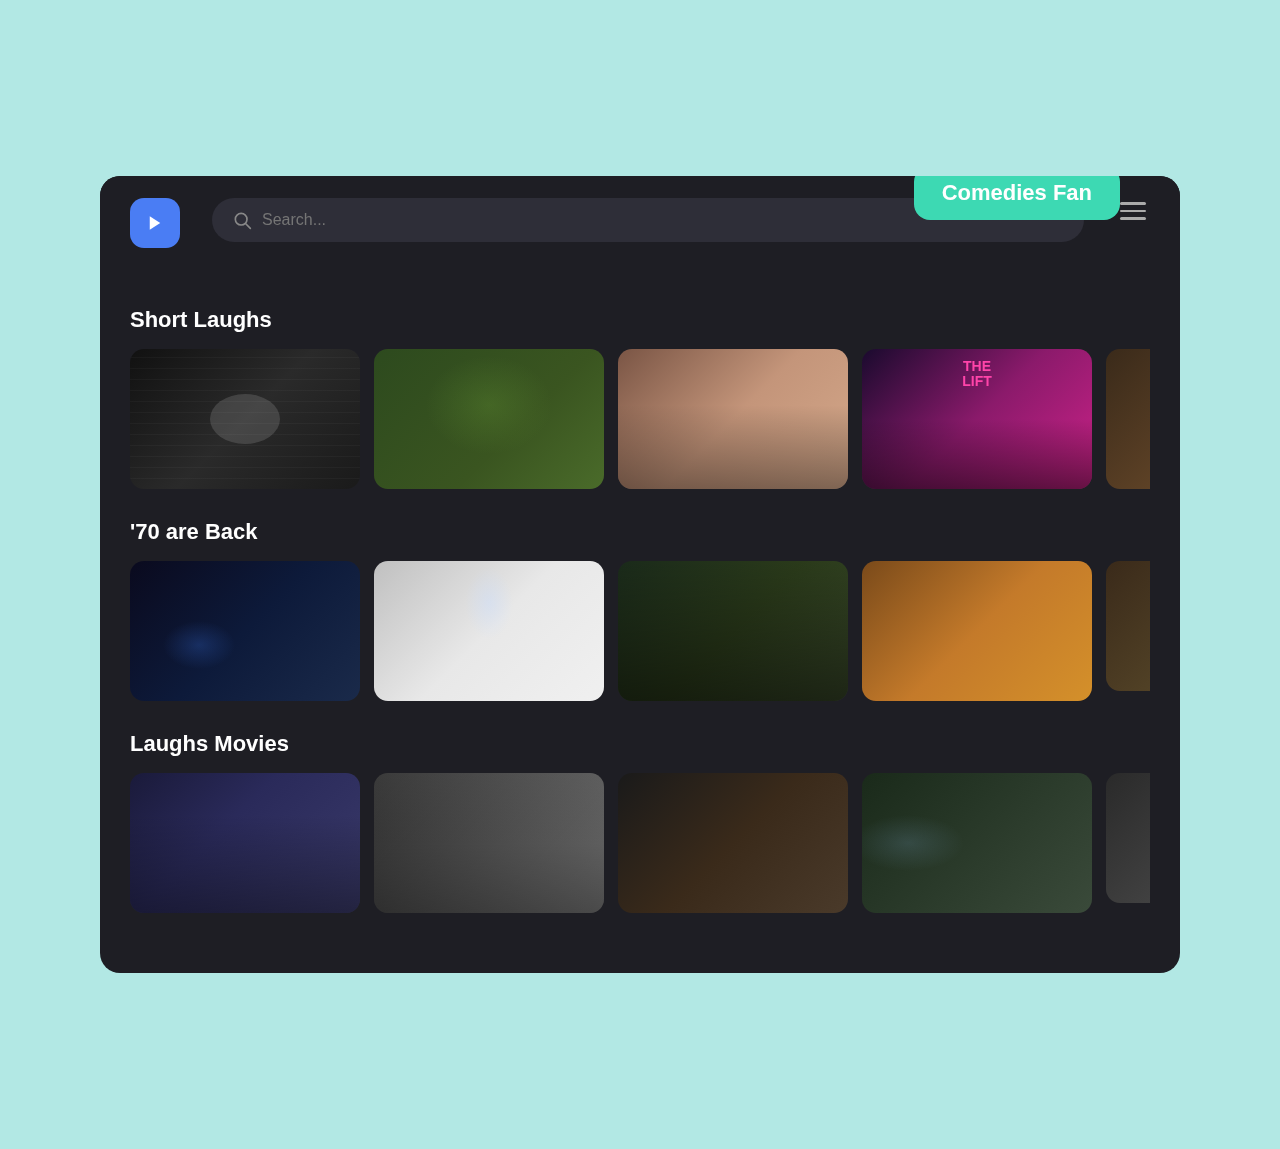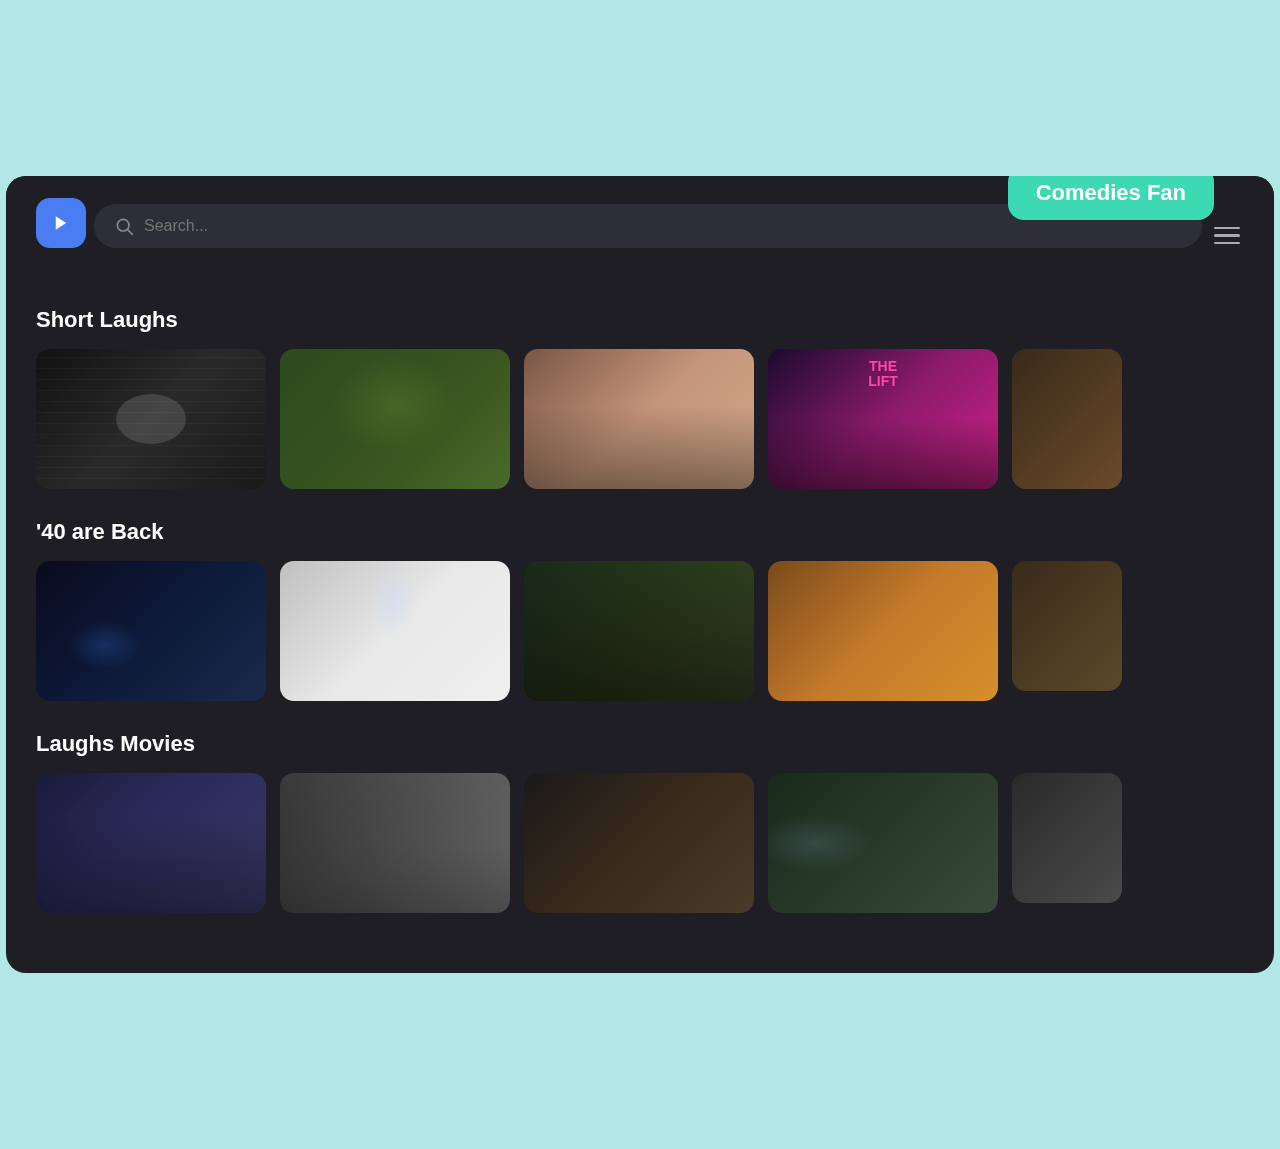--- a/index.html
+++ b/index.html
@@ -8,21 +8,21 @@
       background-color: #b2e8e4;
       display: flex;
       justify-content: center;
       align-items: center;
       min-height: 100vh;
       font-family: -apple-system, BlinkMacSystemFont, 'Segoe UI', sans-serif;
     }
 
     .app-container {
       position: relative;
-      width: 1268px;
+      width: 1080px;
       background: #1e1e24;
       border-radius: 20px;
       overflow: hidden;
       padding: 0 0 20px 0;
     }
 
     .badge-comedies {
       position: absolute;
       top: -10px;
       right: 60px;
@@ -31,23 +31,23 @@
       font-size: 22px;
       font-weight: 700;
       padding: 14px 28px;
       border-radius: 16px;
       z-index: 10;
       white-space: nowrap;
     }
 
     .header {
       display: flex;
-      align-items: flex-end;
+      align-items: flex-start;
       padding: 22px 30px;
-      gap: 8px;
+      gap: 32px;
       background: #1e1e24;
     }
 
     .play-btn {
       width: 50px;
       height: 50px;
       background: #4a7df4;
       border-radius: 14px;
       display: flex;
       align-items: center;
@@ -219,21 +219,21 @@
             </div>
           </div>
         </div>
         <div class="movie-card" style="width:110px;height:140px;flex-shrink:0;border-radius:14px;overflow:hidden;cursor:pointer;">
           <div class="movie-card-inner" style="background: linear-gradient(135deg, #3a2a1a 0%, #6a4a2a 100%);width:100%;height:100%;"></div>
         </div>
       </div>
     </div>
 
     <div class="section">
-      <div class="section-title">'40 are Back</div>
+      <div class="section-title">'70 are Back</div>
       <div class="movie-row">
         <div class="movie-card large">
           <div class="movie-card-inner" style="background: linear-gradient(135deg, #0a0a1e 0%, #0d1a3a 50%, #1a2a4a 100%);">
             <div style="position:absolute;inset:0;background:radial-gradient(ellipse 60px 40px at 30% 60%, rgba(50,100,200,0.3) 0%, transparent 60%);">
             </div>
           </div>
         </div>
         <div class="movie-card large">
           <div class="movie-card-inner" style="background: linear-gradient(135deg, #c0c0c0 0%, #e8e8e8 50%, #f0f0f0 100%);">
             <div style="position:absolute;inset:0;background:radial-gradient(ellipse 40px 60px at 50% 30%, rgba(200,220,255,0.4) 0%, transparent 60%);">

